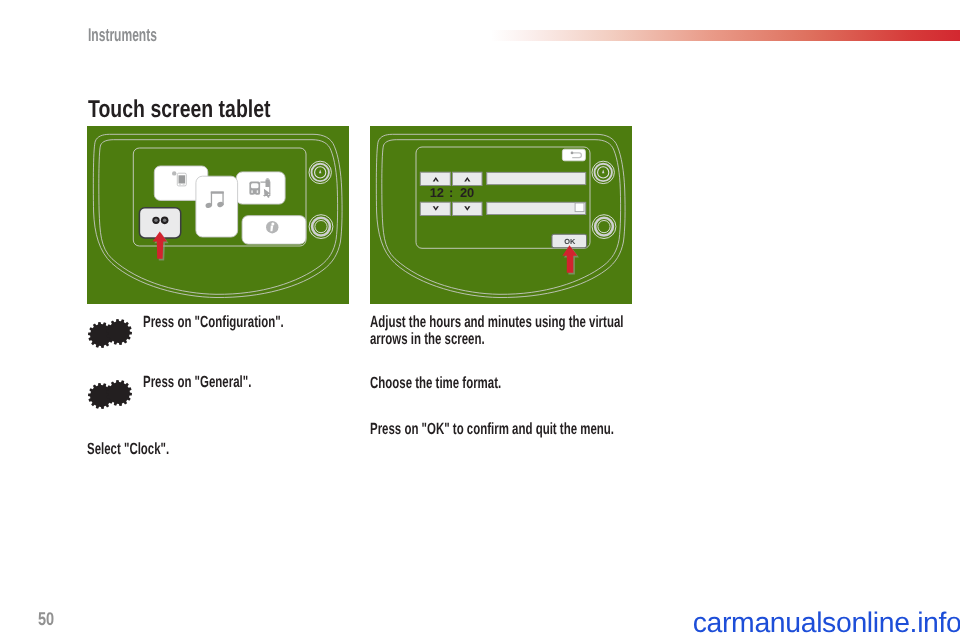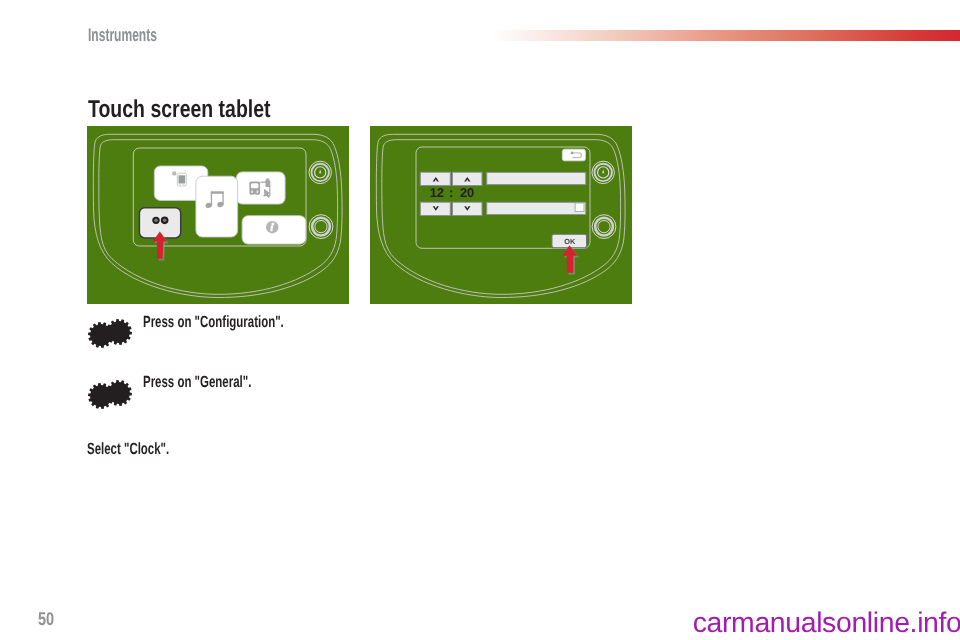--- a/index.html
+++ b/index.html
@@ -24,21 +24,21 @@
   .col-left{left:75px;top:314.3px;width:265px;}
   .col-right{left:358px;top:314.3px;width:265px;}
   .step{position:relative;}
   .tx,.para{font-size:16.3px;font-weight:bold;color:#231f20;line-height:16.6px;
             transform:scaleX(0.704);transform-origin:left top;width:376px;}
   .step .tx{position:absolute;left:56.3px;top:0;}
   .gear{position:absolute;left:-1px;top:3.2px;width:48px;height:34px;}
 
   .pagenum{position:absolute;left:26.1px;top:608px;font-size:18.4px;font-weight:bold;color:#919191;
            transform:scaleX(0.79);transform-origin:left top;}
-  .wm{position:absolute;left:680.7px;top:606.6px;font-size:28.4px;color:#a21caf;letter-spacing:-0.35px;font-weight:normal;}
+  .wm{position:absolute;left:680.7px;top:606.6px;font-size:28.4px;color:#1d4ed8;letter-spacing:-0.35px;font-weight:normal;}
 </style>
 </head>
 <body>
 
 <div class="page">
   <div class="hdr-title">Instruments</div>
   <div class="hdr-bar"></div>
   <div class="h1">Touch screen tablet</div>
 
   <div class="fig" id="fig1">
@@ -209,16 +209,21 @@
         <g fill="#231f20">
           <path d="M28.00 18.00L27.77 20.44L25.60 20.52L25.02 22.28L26.71 23.64L25.45 25.74L23.46 24.87L22.17 26.21L23.11 28.16L21.06 29.50L19.64 27.86L17.90 28.51L17.89 30.67L15.47 30.99L14.90 28.90L13.05 28.72L12.11 30.67L9.78 29.91L10.18 27.78L8.59 26.82L6.89 28.16L5.13 26.46L6.42 24.72L5.40 23.17L3.29 23.64L2.44 21.35L4.35 20.33L4.11 18.49L2.00 18.00L2.23 15.56L4.40 15.48L4.98 13.72L3.29 12.36L4.55 10.26L6.54 11.13L7.83 9.79L6.89 7.84L8.94 6.50L10.36 8.14L12.10 7.49L12.11 5.33L14.53 5.01L15.10 7.10L16.95 7.28L17.89 5.33L20.22 6.09L19.82 8.22L21.41 9.18L23.11 7.84L24.87 9.54L23.58 11.28L24.60 12.83L26.71 12.36L27.56 14.65L25.65 15.67L25.89 17.51Z"></path>
           <path d="M46.00 15.00L45.77 17.44L43.60 17.52L43.02 19.28L44.71 20.64L43.45 22.74L41.46 21.87L40.17 23.21L41.11 25.16L39.06 26.50L37.64 24.86L35.90 25.51L35.89 27.67L33.47 27.99L32.90 25.90L31.05 25.72L30.11 27.67L27.78 26.91L28.18 24.78L26.59 23.82L24.89 25.16L23.13 23.46L24.42 21.72L23.40 20.17L21.29 20.64L20.44 18.35L22.35 17.33L22.11 15.49L20.00 15.00L20.23 12.56L22.40 12.48L22.98 10.72L21.29 9.36L22.55 7.26L24.54 8.13L25.83 6.79L24.89 4.84L26.94 3.50L28.36 5.14L30.10 4.49L30.11 2.33L32.53 2.01L33.10 4.10L34.95 4.28L35.89 2.33L38.22 3.09L37.82 5.22L39.41 6.18L41.11 4.84L42.87 6.54L41.58 8.28L42.60 9.83L44.71 9.36L45.56 11.65L43.65 12.67L43.89 14.51Z"></path>
         </g>
       </svg>
       <div class="tx">Press on "General".</div>
     </div>
     <div class="para">Select "Clock".</div>
   </div>
 
+  <div class="col col-right">
+    <div class="para">Adjust the hours and minutes using the virtual arrows in the screen.</div>
+    <div class="para" style="margin-top:27.1px">Choose the time format.</div>
+    <div class="para" style="margin-top:29.7px">Press on "OK" to confirm and quit the menu.</div>
+  </div>
 
   <div class="pagenum">50</div>
   <div class="wm">carmanualsonline.info</div>
 </div>
 
 </body></html>

